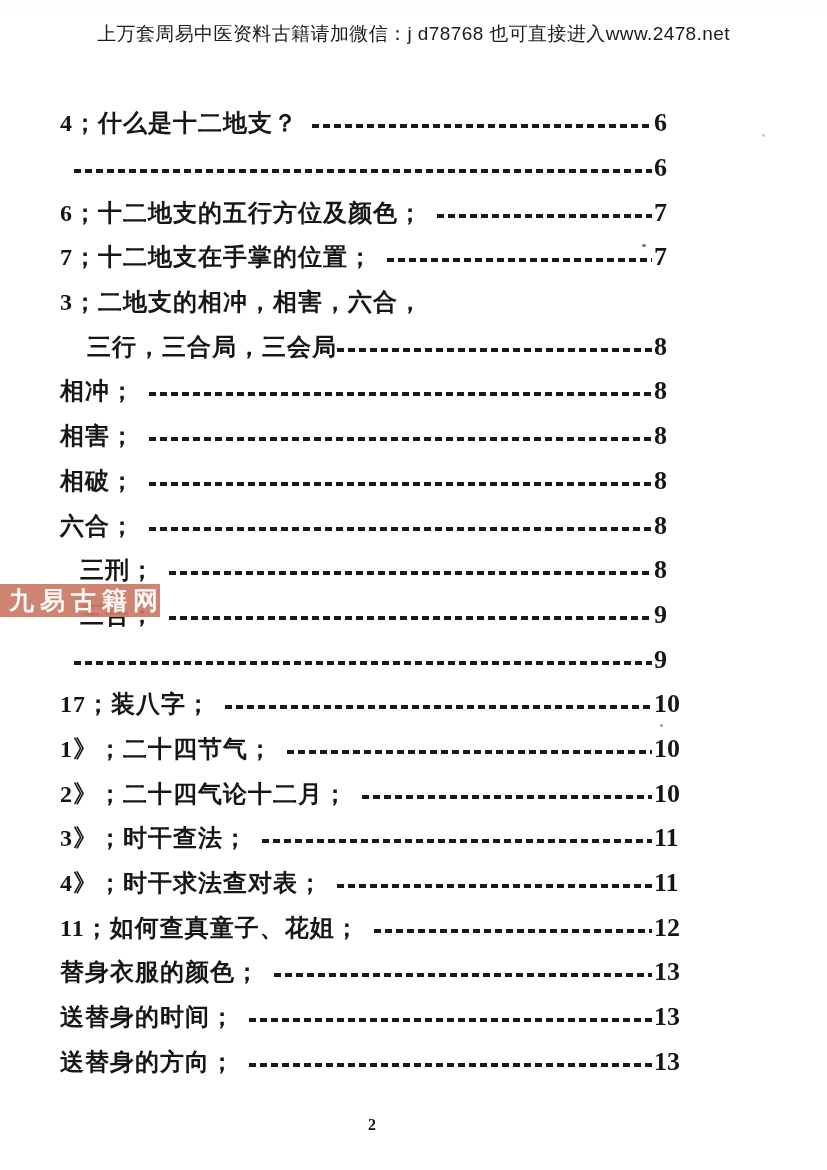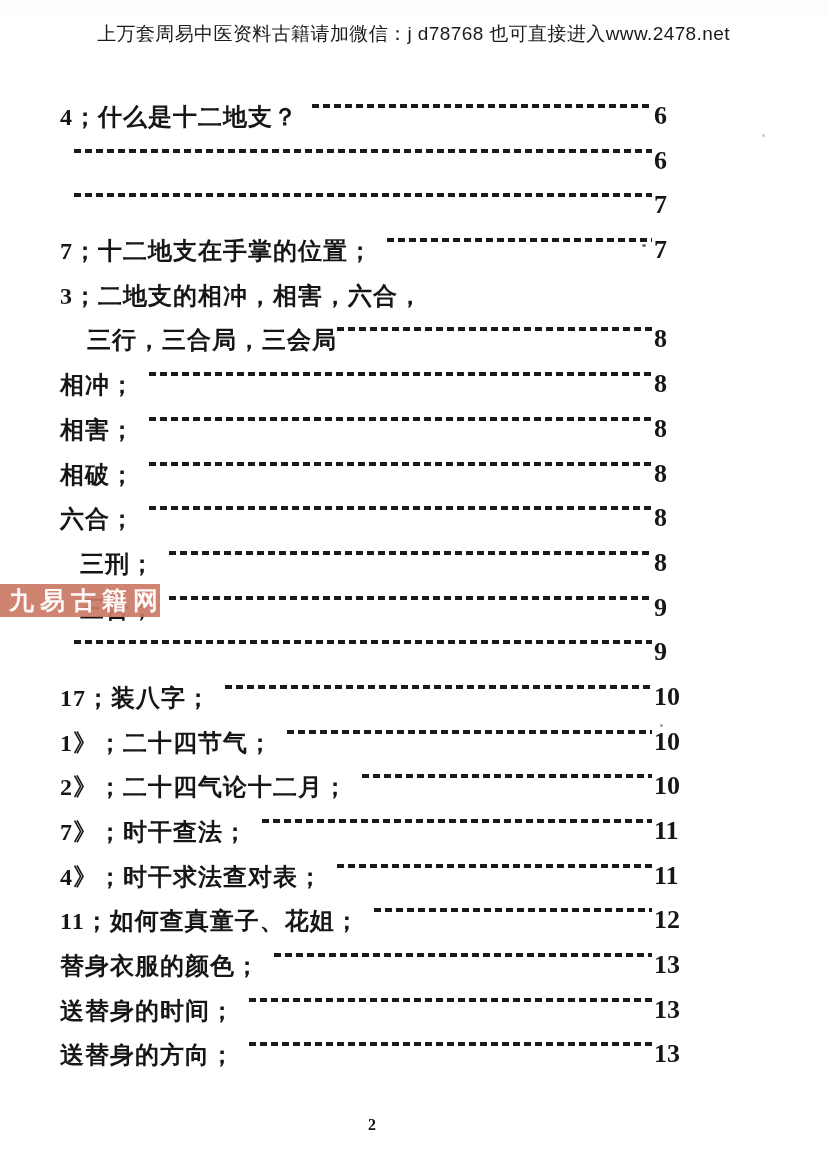--- a/index.html
+++ b/index.html
@@ -19,21 +19,21 @@
   .header-text {
     font-family:"Liberation Sans","DejaVu Sans",sans-serif;
     font-size:19px; font-weight:500; color:#1b1b1b;
     letter-spacing:0.4px;
   }
   .toc-list {
     position:absolute; top:85px; left:60px; width:624px;
   }
   .toc-row {
     height:44.7px;
-    display:flex; 
+    display:flex; align-items:center;
     box-sizing:border-box;
   }
   .toc-label {
     font-size:24px; font-weight:600; white-space:nowrap;
     letter-spacing:1px;
   }
   .toc-leader {
     flex:1 1 auto; height:4px;
     margin-left:14px; margin-right:2px;
     background:repeating-linear-gradient(90deg,#1a1a1a 0 7px,transparent 7px 11px);
@@ -80,20 +80,21 @@
       <div class="toc-row">
       <span class="toc-label">4；什么是十二地支？</span>
       <span class="toc-leader"></span>
       <span class="toc-page">6</span>
     </div>
       <div class="toc-row">
       <span class="toc-leader"></span>
       <span class="toc-page">6</span>
     </div>
       <div class="toc-row">
+      <span class="toc-label">6；十二地支的五行方位及颜色；</span>
       <span class="toc-leader"></span>
       <span class="toc-page">7</span>
     </div>
       <div class="toc-row">
       <span class="toc-label">7；十二地支在手掌的位置；</span>
       <span class="toc-leader"></span>
       <span class="toc-page">7</span>
     </div>
       <div class="toc-row no-leader">
       <span class="toc-label">3；二地支的相冲，相害，六合，</span>
@@ -147,21 +148,21 @@
       <span class="toc-label">1》；二十四节气；</span>
       <span class="toc-leader"></span>
       <span class="toc-page">10</span>
     </div>
       <div class="toc-row">
       <span class="toc-label">2》；二十四气论十二月；</span>
       <span class="toc-leader"></span>
       <span class="toc-page">10</span>
     </div>
       <div class="toc-row">
-      <span class="toc-label">7》；时干查法；</span>
+      <span class="toc-label">3》；时干查法；</span>
       <span class="toc-leader"></span>
       <span class="toc-page">11</span>
     </div>
       <div class="toc-row">
       <span class="toc-label">4》；时干求法查对表；</span>
       <span class="toc-leader"></span>
       <span class="toc-page">11</span>
     </div>
       <div class="toc-row">
       <span class="toc-label">11；如何查真童子、花姐；</span>

